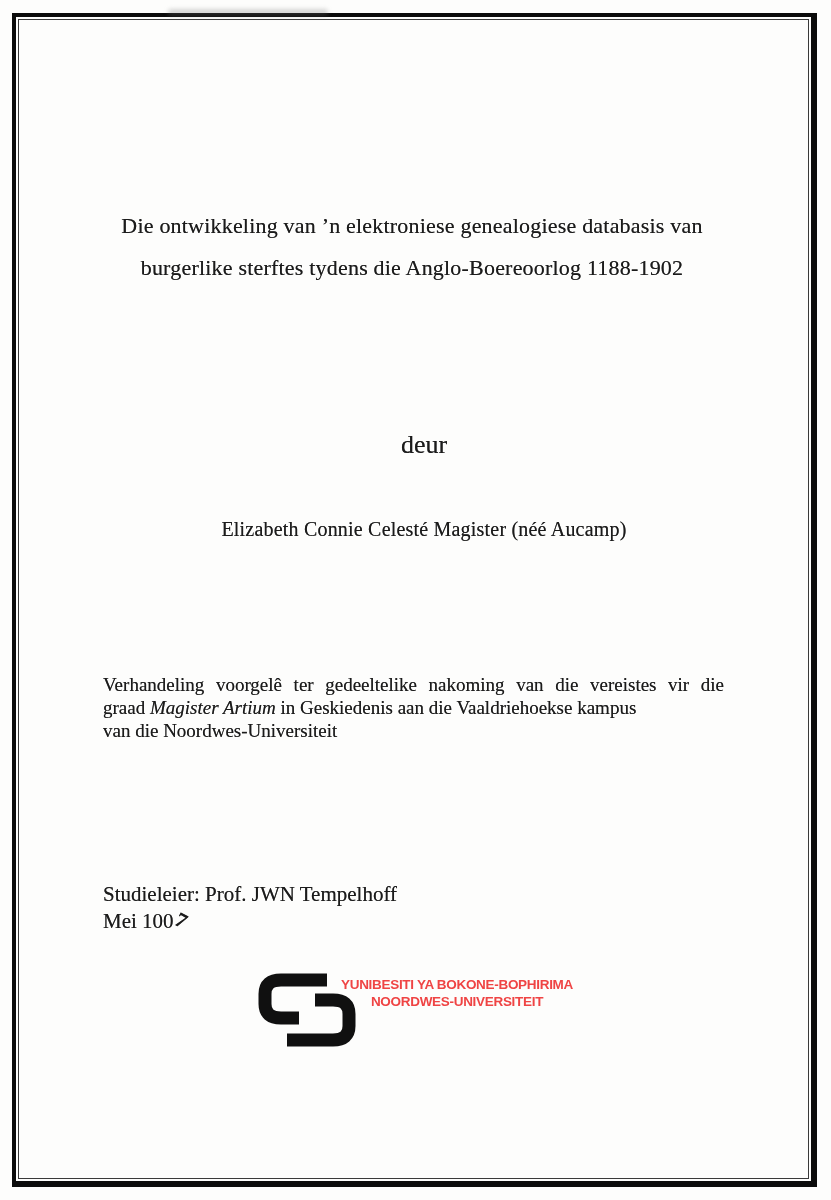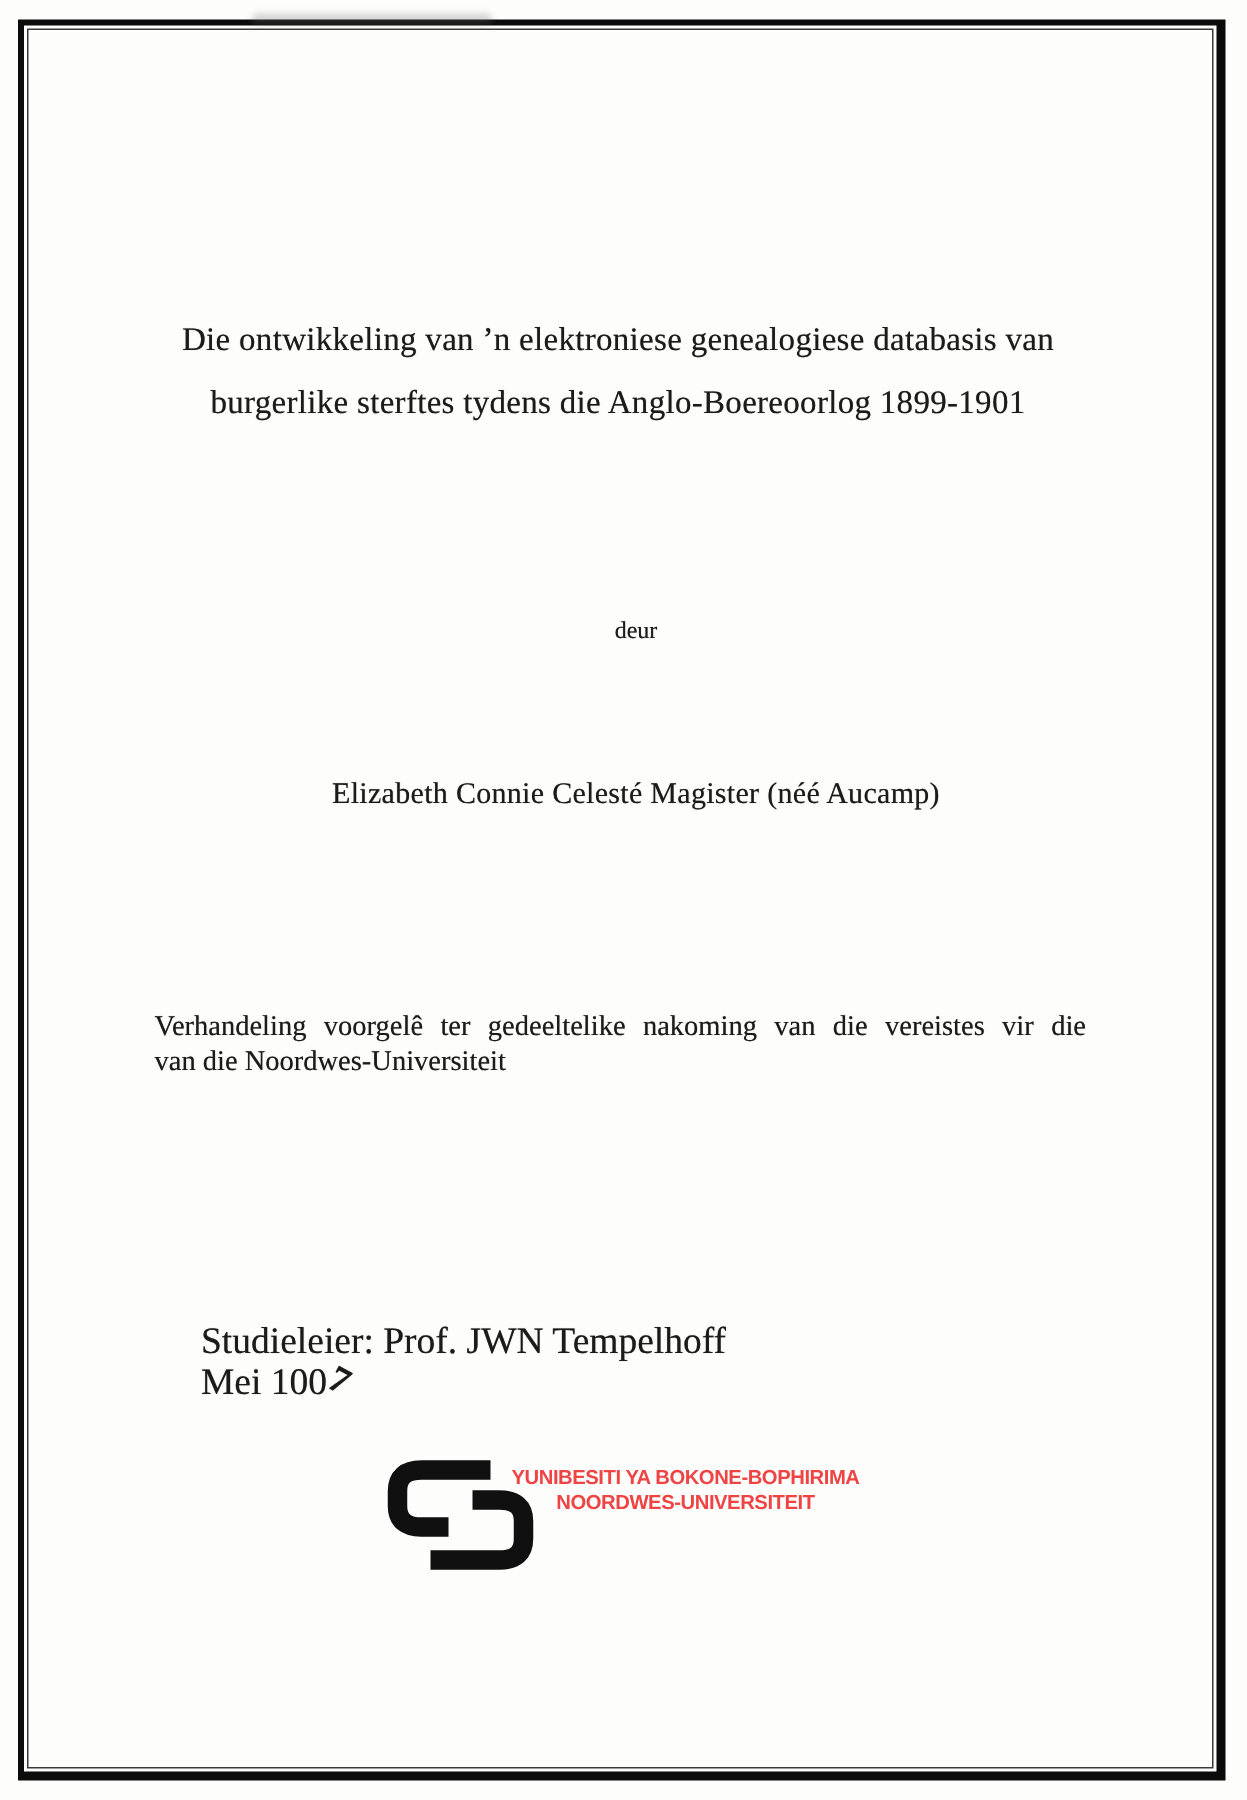--- a/index.html
+++ b/index.html
@@ -20,36 +20,36 @@
     position:absolute; left:168px; top:9px; width:160px; height:7px;
     background:rgba(110,110,110,.28); filter:blur(2px); border-radius:3px;
   }
   .ink { text-shadow:0 0 .5px rgba(25,25,25,.65); }
 
   .title {
     position:absolute; left:82px; top:205px; width:660px;
     text-align:center; font-size:22px; line-height:42px; letter-spacing:.2px;
   }
   .byline-label {
-    position:absolute; left:94px; top:409px; width:660px;
-    text-align:center; font-size:16px; line-height:24px;
+    position:absolute; left:94px; top:433px; width:660px;
+    text-align:center; font-size:26px; line-height:24px;
   }
   .author {
     position:absolute; left:94px; top:516px; width:660px;
     text-align:center; font-size:20px; line-height:26px; letter-spacing:.2px;
   }
   .statement {
     position:absolute; left:103px; top:661px; width:621px;
     font-size:19px; line-height:23px;margin-top:12px;
   }
   .stmt-line1 { text-align:justify; text-align-last:justify; }
   .stmt-italic { font-style:italic; }
   .supervisor-block {
     position:absolute; left:103px; top:881px;
-    font-size:25px; line-height:27px;margin-left:31px;
+    font-size:21px; line-height:27px;
   }
   .odd-seven {
     display:inline-block; font-weight:bold;
     transform:rotate(28deg) translateY(-1px); transform-origin:55% 60%;
   }
   .logo-mark { position:absolute; left:257px; top:972px; width:100px; height:76px; }
   .logo-text {
     position:absolute; left:334px; top:977px; width:246px;
     text-align:center; white-space:nowrap;
     font-family:"Liberation Sans", sans-serif; font-weight:bold;
@@ -61,29 +61,30 @@
 
 <div class="page">
 
   <div class="frame-outer">
     <div class="frame-inner"></div>
   </div>
   <div class="smudge"></div>
 
   <div class="title ink">
     <div>Die ontwikkeling van ’n elektroniese genealogiese databasis van</div>
-    <div>burgerlike sterftes tydens die Anglo-Boereoorlog 1899-1901</div>
+    <div>burgerlike sterftes tydens die Anglo-Boereoorlog 1188-1902</div>
   </div>
 
   <div class="byline-label ink">deur</div>
 
   <div class="author ink">Elizabeth Connie Celesté Magister (néé Aucamp)</div>
 
   <div class="statement ink">
     <div class="stmt-line1">Verhandeling voorgelê ter gedeeltelike nakoming van die vereistes vir die</div>
+    <div><span>graad </span><span class="stmt-italic">Magister Artium</span><span> in Geskiedenis aan die Vaaldriehoekse kampus</span></div>
     <div>van die Noordwes-Universiteit</div>
   </div>
 
   <div class="supervisor-block ink">
     <div>Studieleier: Prof. JWN Tempelhoff</div>
     <div><span>Mei 100</span><span class="odd-seven">7</span></div>
   </div>
 
   <svg class="logo-mark" viewBox="0 0 100 76" xmlns="http://www.w3.org/2000/svg">
     <path d="M 70 8 H 24 Q 8 8 8 22 V 32 Q 8 46 24 46 H 42" fill="none" stroke="#101010" stroke-width="13"></path>

